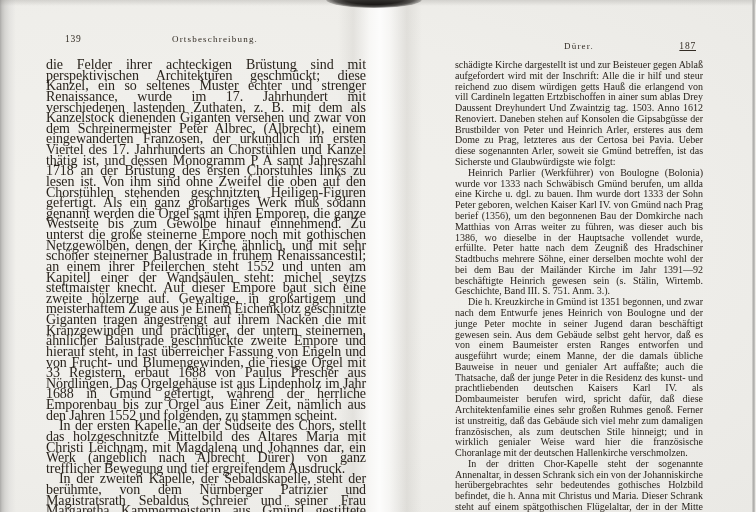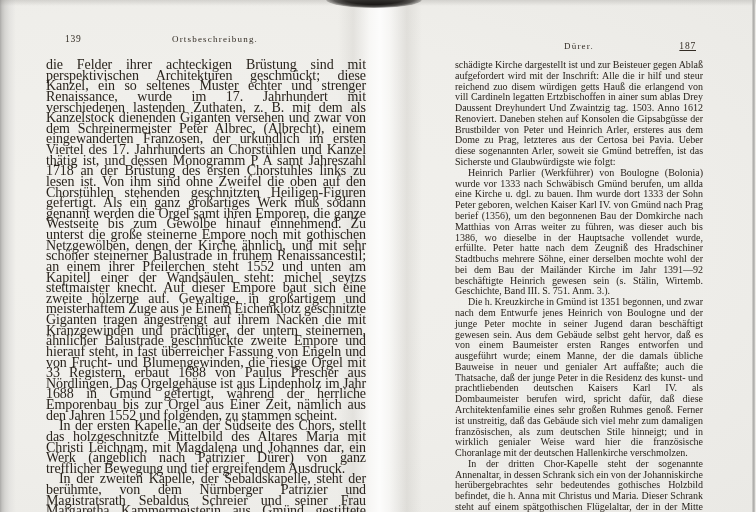--- a/index.html
+++ b/index.html
@@ -86,21 +86,21 @@
   <div class="edge-top"></div>
   <div class="edge-right"></div>
 
   <section class="page page-left">
     <div class="page-header">
       <span class="pagenum">139</span>
       <span class="running-title">Ortsbeschreibung.</span>
     </div>
     <div class="body">
       <p>die Felder ihrer achteckigen Brüstung sind mit perspektivischen Architekturen geschmückt; diese Kanzel, ein so seltenes Muster echter und strenger Renaissance, wurde im 17. Jahrhundert mit verschiedenen lastenden Zuthaten, z. B. mit dem als Kanzelstock dienenden Giganten versehen und zwar von dem Schreinermeister Peter Albrec, (Albrecht), einem eingewanderten Franzosen, der urkundlich im ersten Viertel des 17. Jahrhunderts an Chorstühlen und Kanzel thätig ist, und dessen Monogramm P A samt Jahreszahl 1718 an der Brüstung des ersten Chorstuhles links zu lesen ist. Von ihm sind ohne Zweifel die oben auf den Chorstühlen stehenden geschnitzten Heiligen-Figuren gefertigt. Als ein ganz großartiges Werk muß sodann genannt werden die Orgel samt ihren Emporen, die ganze Westseite bis zum Gewölbe hinauf einnehmend. Zu unterst die große steinerne Empore noch mit gothischen Netzgewölben, denen der Kirche ähnlich, und mit sehr schöner steinerner Balustrade in frühem Renaissancestil; an einem ihrer Pfeilerchen steht 1552 und unten am Kapitell einer der Wandsäulen steht: michel seytzs stettmaister knecht. Auf dieser Empore baut sich eine zweite hölzerne auf. Gewaltige, in großartigem und meisterhaftem Zuge aus je Einem Eichenklotz geschnitzte Giganten tragen angestrengt auf ihrem Nacken die mit Kranzgewinden und prächtiger, der untern steinernen, ähnlicher Balustrade geschmückte zweite Empore und hierauf steht, in fast überreicher Fassung von Engeln und von Frucht- und Blumengewinden, die riesige Orgel mit 33 Registern, erbaut 1688 von Paulus Prescher aus Nördlingen. Das Orgelgehäuse ist aus Lindenholz im Jahr 1688 in Gmünd gefertigt, während der herrliche Emporenbau bis zur Orgel aus Einer Zeit, nämlich aus den Jahren 1552 und folgenden, zu stammen scheint.</p>
-      <p class="indent">In der ersten Kapelle, an der Südseite des Chors, stellt das holzgeschnitzte Mittelbild des Altares Maria mit Christi Leichnam, mit Magdalena und Johannes dar, ein Werk (angeblich nach Patrizier Dürer) von ganz trefflicher Bewegung und tief ergreifendem Ausdruck.</p>
+      <p class="indent">In der ersten Kapelle, an der Südseite des Chors, stellt das holzgeschnitzte Mittelbild des Altares Maria mit Christi Leichnam, mit Magdalena und Johannes dar, ein Werk (angeblich nach Albrecht Dürer) von ganz trefflicher Bewegung und tief ergreifendem Ausdruck.</p>
       <p class="indent">In der zweiten Kapelle, der Sebaldskapelle, steht der berühmte, von dem Nürnberger Patrizier und Magistratsrath Sebaldus Schreier und seiner Frau Margaretha Kammermeisterin aus Gmünd gestiftete Sebaldus-Altar. In der Mitte ein großes, flach in Holz geschnittenes Bild, S. Sebaldus groß, und unten kniend kleiner die andachtsvollen Gestalten der Stifter mit ihren schönen Wappen. Auf der Predella sind die 14 Nothhelfer gemalt, auf den Flügeln des Altars die Legende des h. Sebaldus; diese Gemälde, namentlich die der Predella und die äußeren der Flügel, sind von hervorragender Schönheit und werden dem Martin Schaffner zugeschrieben. Im Baldachin des Altars steht ein altes, jüngst hieher versetztes Holzbild, die Hinrichtung der h. Apollonia. Gegenüber hängt an der Wand eine gemalte Tafel, worauf die nach dem Einsturz der Thürme stark be-</p>
     </div>
   </section>
 
   <section class="page page-right">
     <div class="page-header">
       <span class="running-title">Dürer.</span>
       <span class="pagenum">187</span>
     </div>
     <div class="body">

